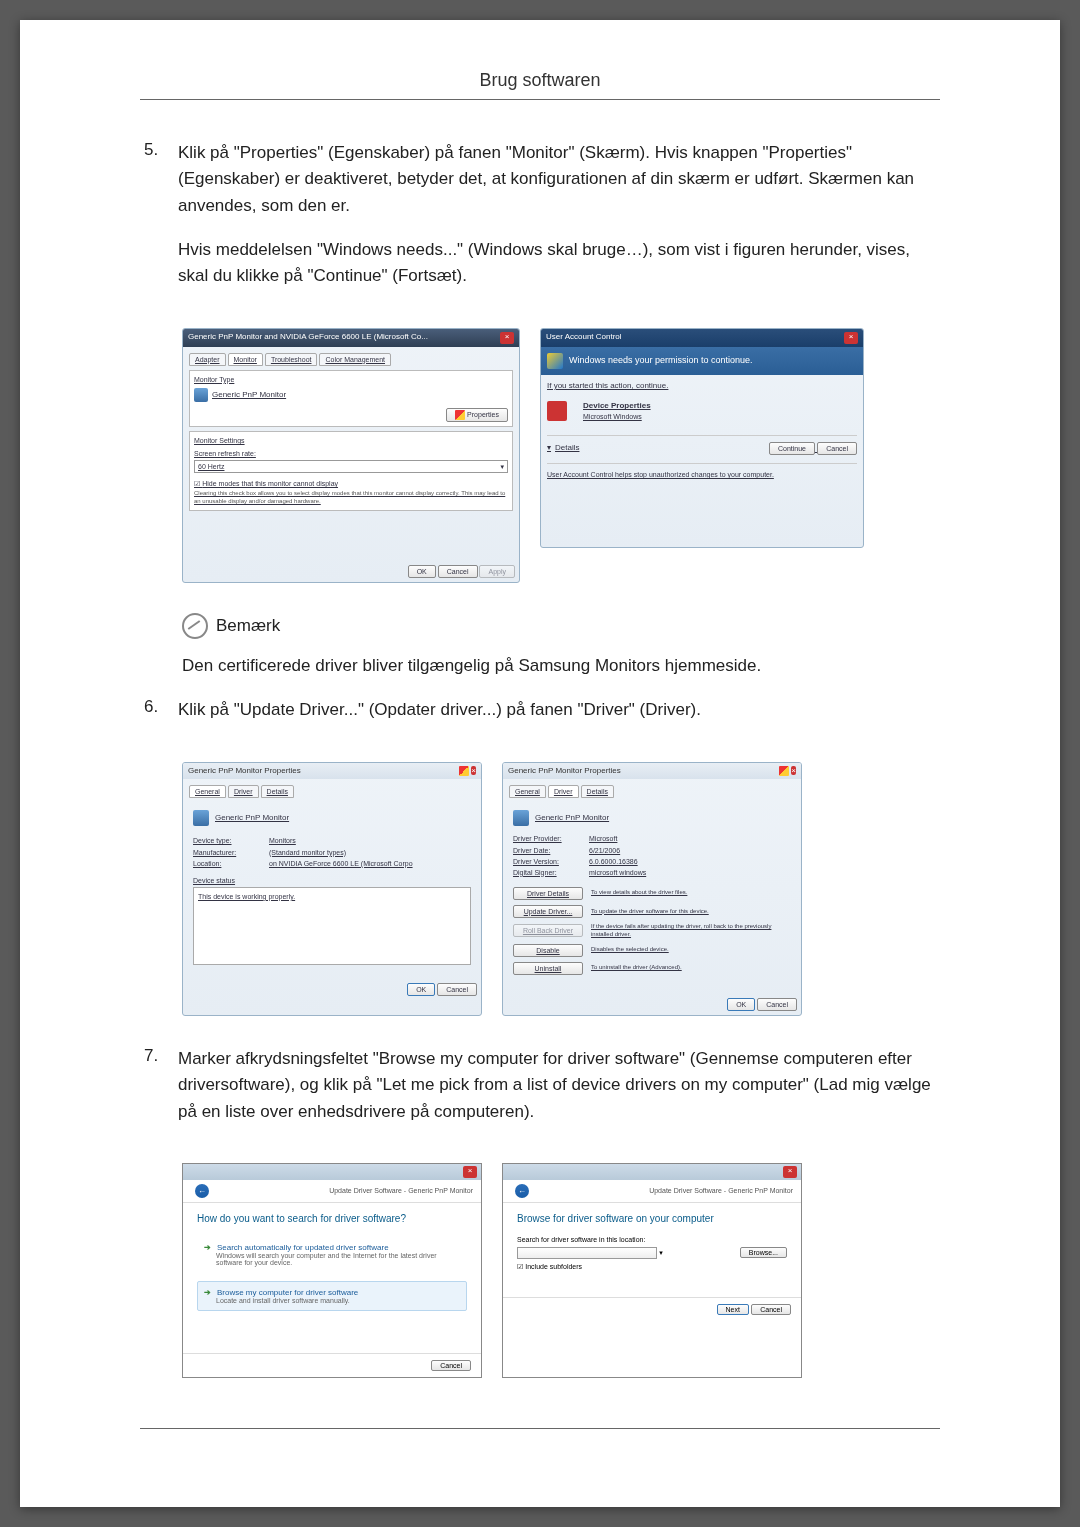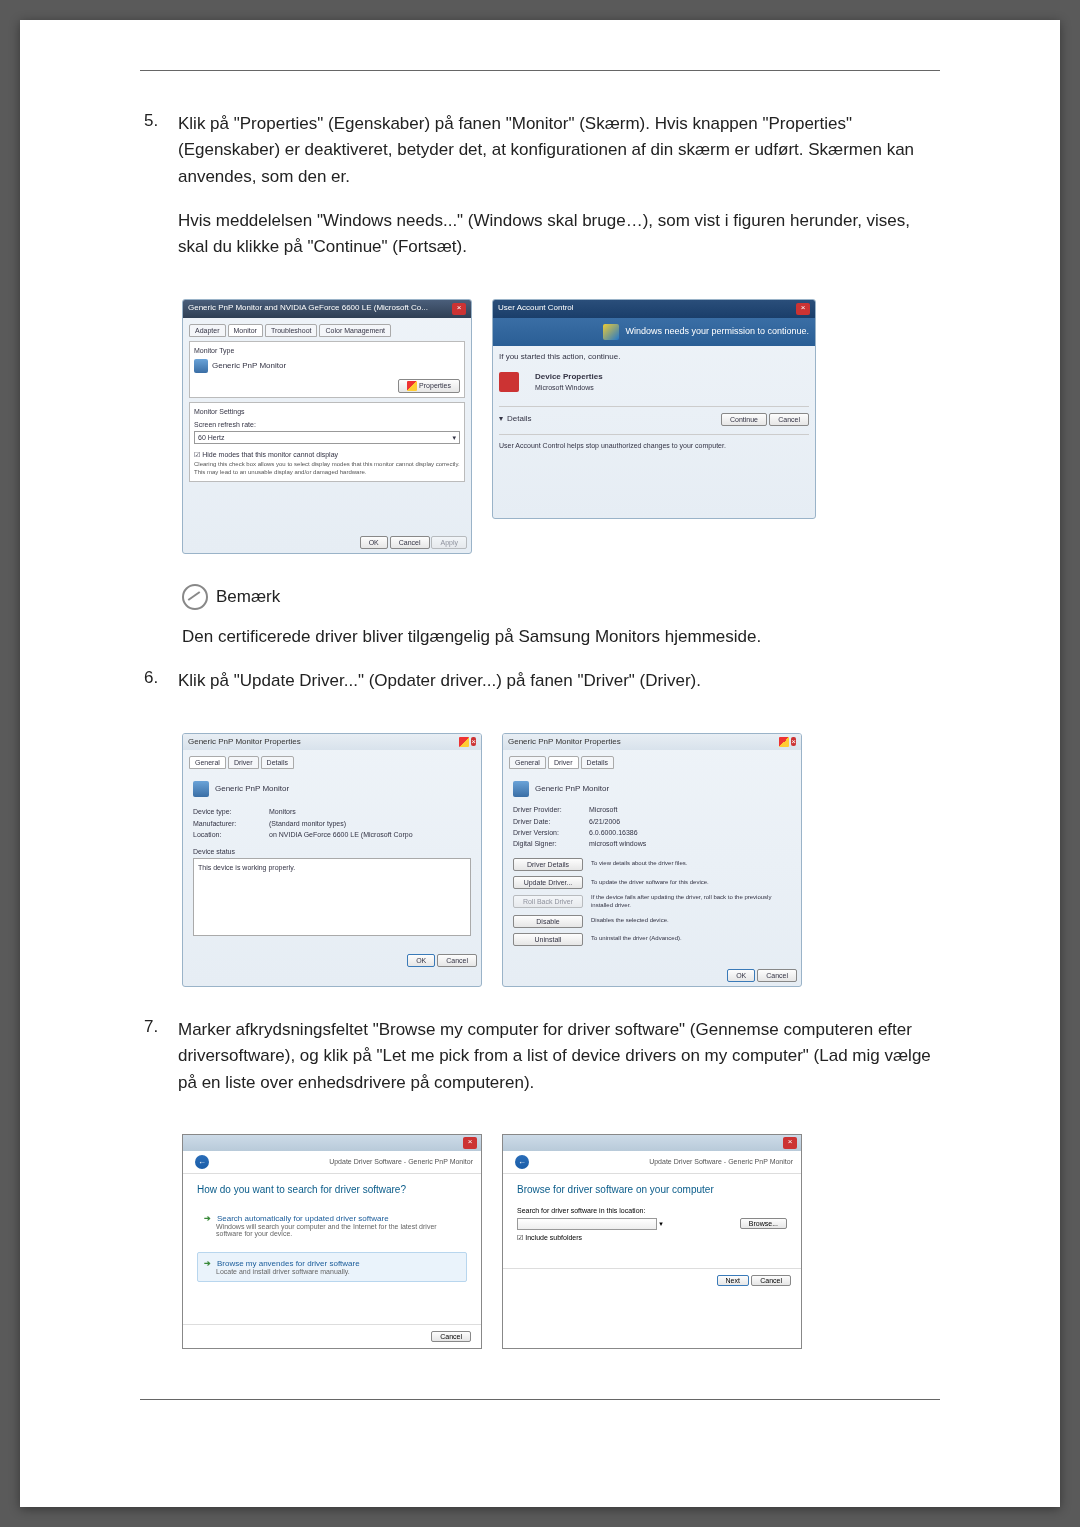--- a/index.html
+++ b/index.html
@@ -81,20 +81,21 @@
       background: #c33;
       color: #fff;
       width: 14px;
       height: 12px;
       text-align: center;
       border-radius: 2px;
       font-size: 8px;
     }
     .mock-body {
       padding: 6px;
+      text-decoration: underline;
     }
     .mock-tabs {
       display: flex;
       gap: 2px;
       margin-bottom: 4px;
     }
     .mock-tab {
       background: #f4f6f9;
       border: 1px solid #aaa;
       padding: 1px 5px;
@@ -139,21 +140,20 @@
       width: 100%;
       font-size: 7px;
     }
     .uac-banner {
       background: linear-gradient(#3a6ea5, #2a5e95);
       color: #fff;
       padding: 6px;
       display: flex;
       align-items: center;
       font-size: 9px;
-      justify-content: flex-end;
     }
     .uac-banner .mock-shield2 {
       width: 16px;
       height: 16px;
       background: linear-gradient(135deg, #eecc33, #2277cc);
       border-radius: 2px;
       margin-right: 6px;
     }
     .note-block {
       margin: 24px 0 18px 42px;
@@ -288,35 +288,36 @@
       border: 1px solid #999;
       height: 12px;
       width: 140px;
       vertical-align: middle;
     }
   </style>
 </head>
 <body>
 
 <div class="page">
+  <div class="header-title">Brug softwaren</div>
   <div class="header-line"></div>
 
   <div class="content">
 
     <div class="list-item">
       <div class="list-num">5.</div>
       <div class="list-body">
         <p>Klik på "Properties" (Egenskaber) på fanen "Monitor" (Skærm). Hvis knappen "Properties" (Egenskaber) er deaktiveret, betyder det, at konfigurationen af din skærm er udført. Skærmen kan anvendes, som den er.</p>
         <p>Hvis meddelelsen "Windows needs..." (Windows skal bruge…), som vist i figuren herunder, vises, skal du klikke på "Continue" (Fortsæt).</p>
       </div>
     </div>
 
     <div class="screenshots-row">
 
-      <div class="mock-window" style="width:290px;">
+      <div class="mock-window" style="width:338px;">
         <div class="mock-title">
           <span>Generic PnP Monitor and NVIDIA GeForce 6600 LE (Microsoft Co...</span>
           <span class="mock-red-x">×</span>
         </div>
         <div class="mock-body">
           <div class="mock-tabs">
             <span class="mock-tab">Adapter</span>
             <span class="mock-tab active">Monitor</span>
             <span class="mock-tab">Troubleshoot</span>
             <span class="mock-tab">Color Management</span>
@@ -517,21 +518,21 @@
         </div>
         <div class="wizard-body">
           <div class="wizard-heading">How do you want to search for driver software?</div>
           <div class="wizard-option">
             <span class="arrow">➔</span>
             <span class="opt-title">Search automatically for updated driver software</span>
             <div class="opt-desc">Windows will search your computer and the Internet for the latest driver software for your device.</div>
           </div>
           <div class="wizard-option highlight">
             <span class="arrow">➔</span>
-            <span class="opt-title">Browse my anvendes for driver software</span>
+            <span class="opt-title">Browse my computer for driver software</span>
             <div class="opt-desc">Locate and install driver software manually.</div>
           </div>
           <div style="height:24px;"></div>
         </div>
         <div class="wizard-footer">
           <span class="mock-btn">Cancel</span>
         </div>
       </div>
 
       <div class="wizard-window" style="width:300px;">

